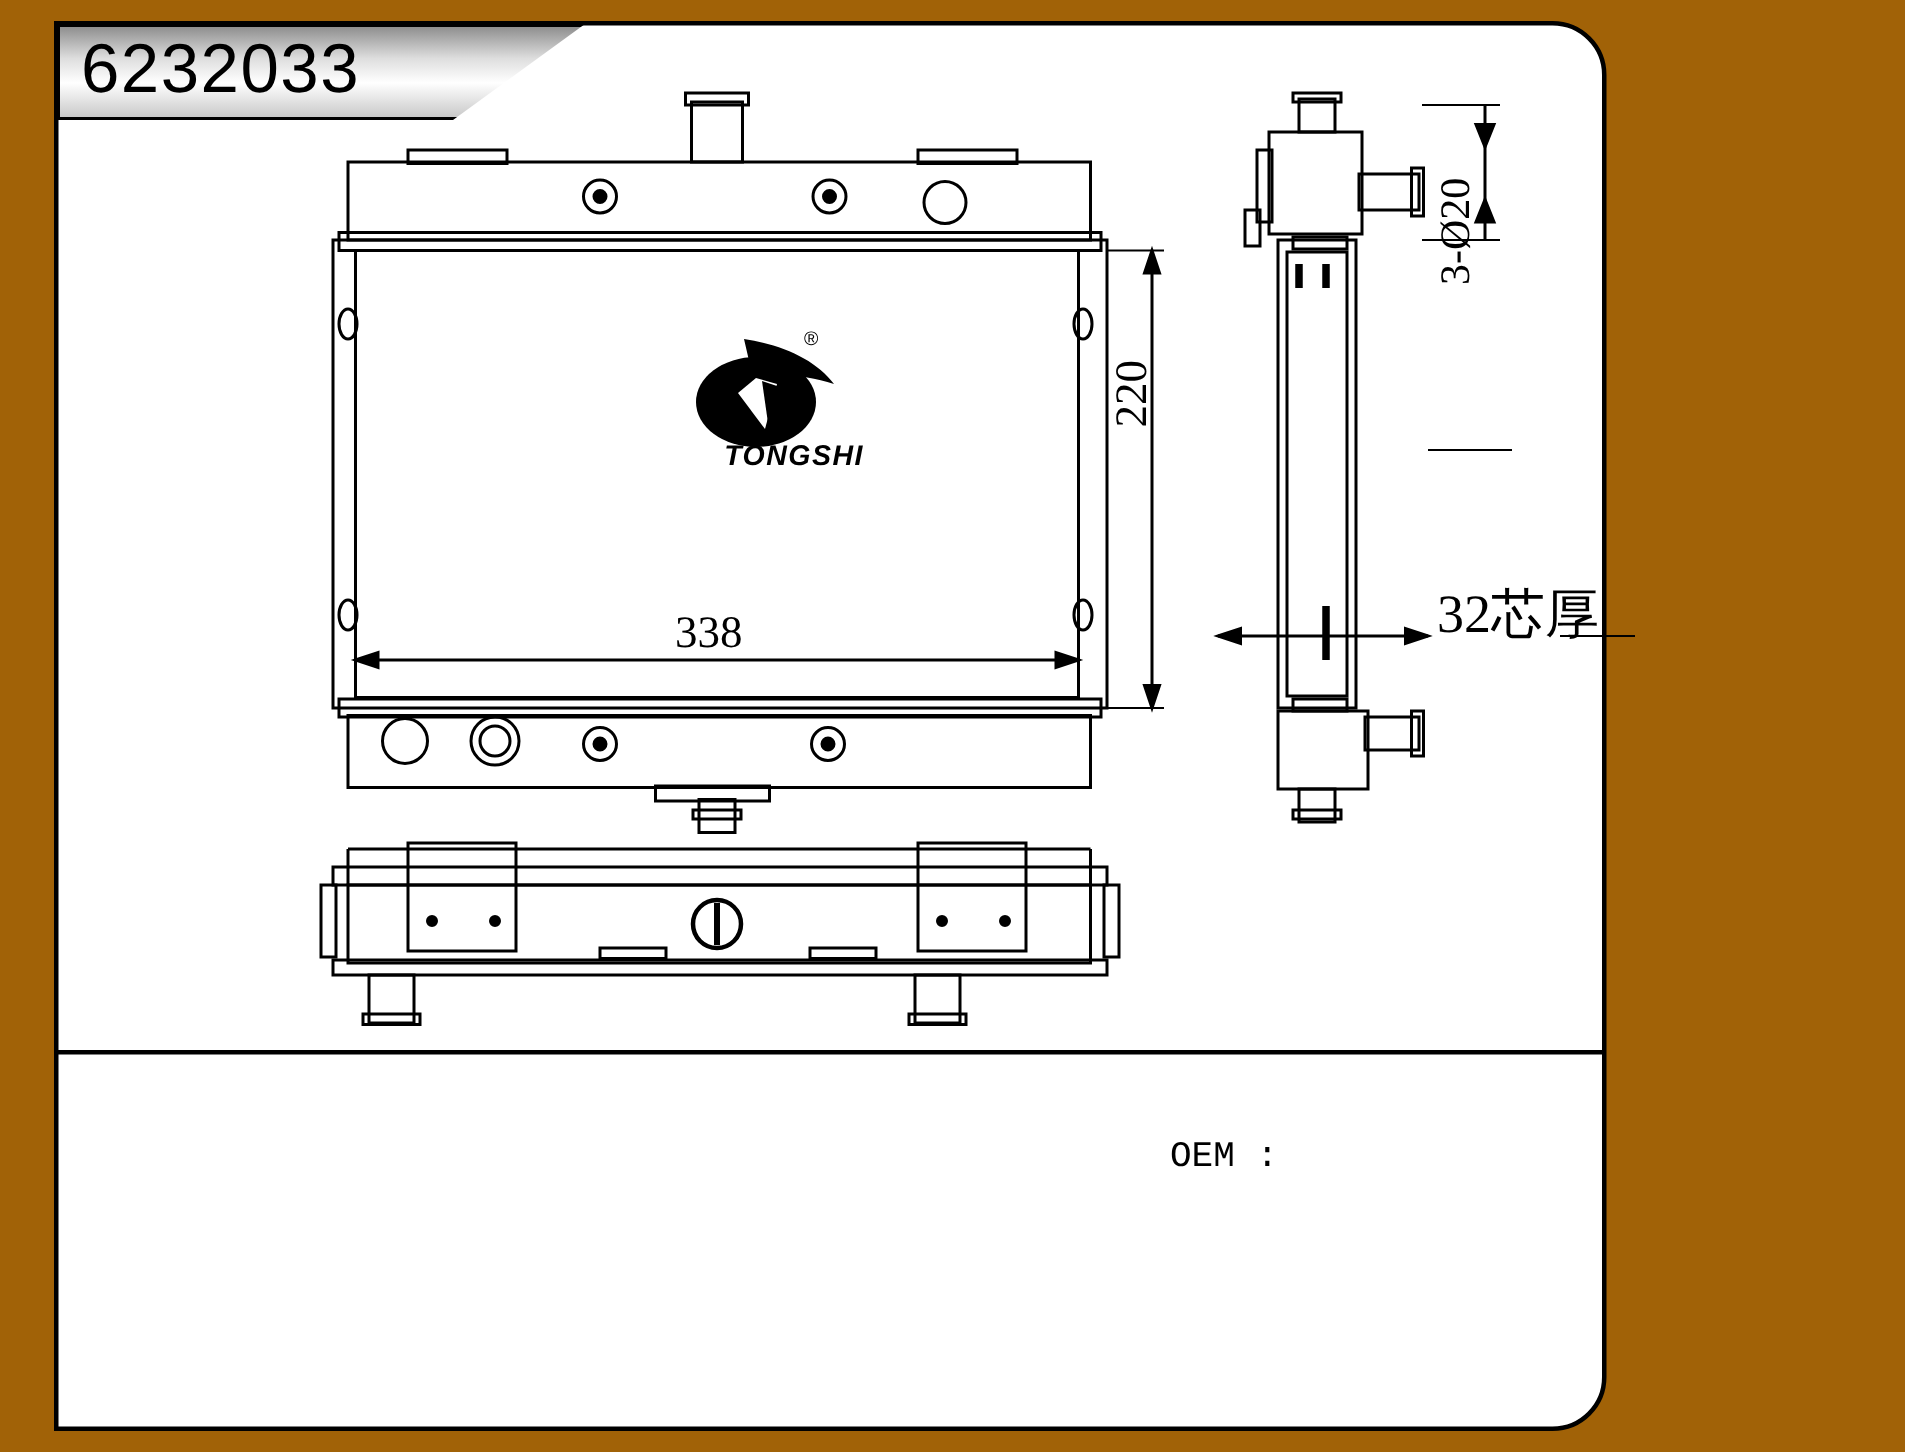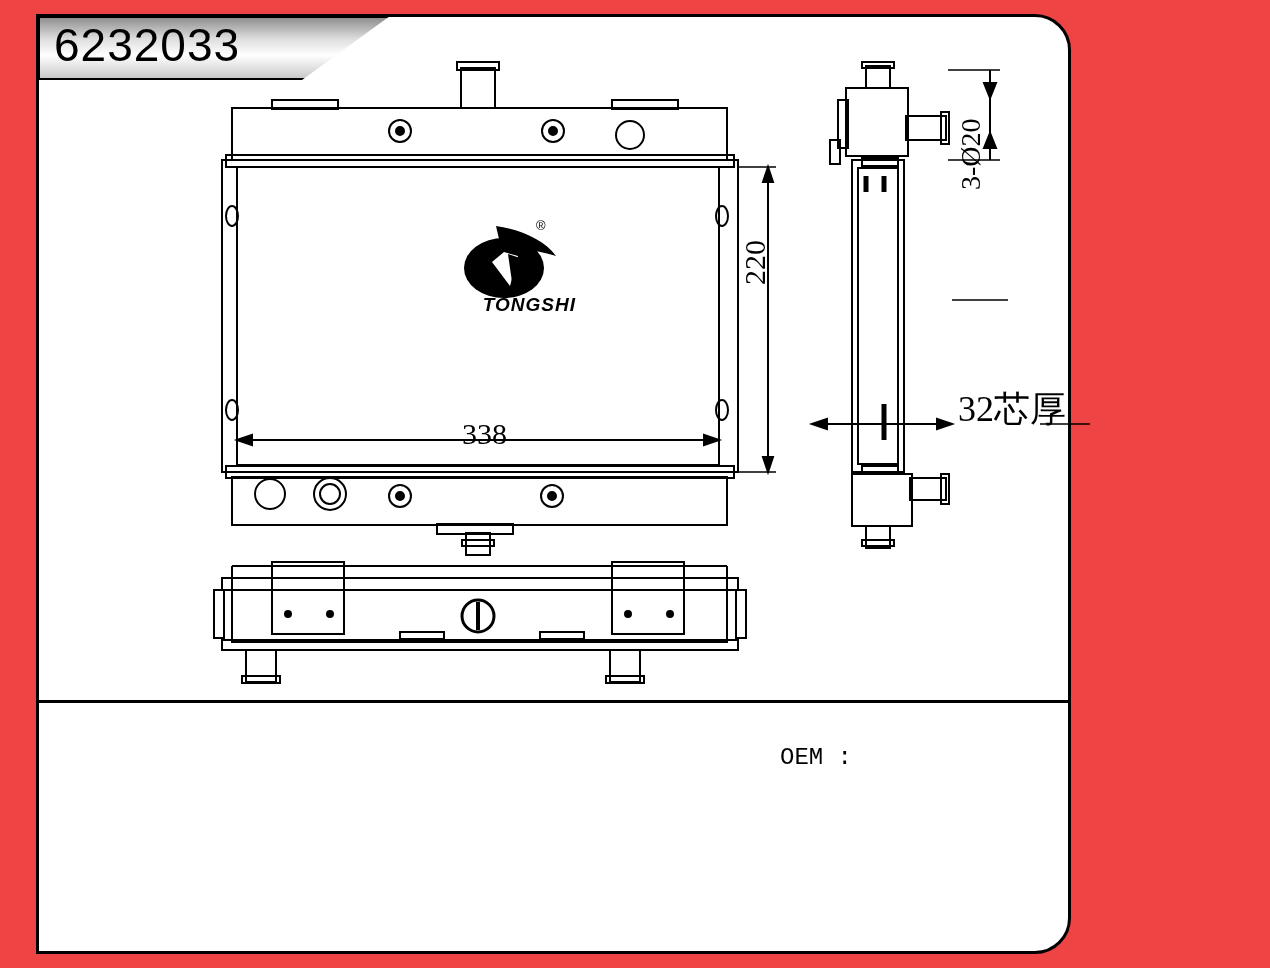--- a/index.html
+++ b/index.html
@@ -1,17 +1,17 @@
 <!DOCTYPE html>
 <html><head>
 <meta charset="utf-8">
 <style>
   html,body{margin:0;padding:0;background:#ffffff;}
   body{width:1270px;height:968px;font-family:"Liberation Sans",sans-serif;overflow:hidden;}
-  #sheet{position:relative;width:1270px;height:968px;background:#ef4444;}
+  #sheet{position:relative;width:1270px;height:968px;background:#a16207;}
 
   .frame{
     position:absolute;left:36px;top:14px;width:1035px;height:940px;
     border:3px solid #000;border-radius:0 36px 36px 0;
     box-sizing:border-box;background:#fff;
   }
   
   .banner{
     position:absolute;left:38px;top:16px;width:352px;height:64px;
     background:linear-gradient(180deg,#8f8f8f 0%,#dedede 35%,#ffffff 62%,#c9c9c9 100%);
@@ -33,28 +33,28 @@
 
   
   .specs{position:absolute;left:100px;top:730px;z-index:6;}
   .specline{
     font-family:"Liberation Mono","DejaVu Sans Mono",monospace;
     font-size:25px;line-height:41px;color:#000;white-space:pre;
   }
   .specs-right{position:absolute;left:780px;top:738px;z-index:6;}
   .specline-r{
     font-family:"Liberation Mono","DejaVu Sans Mono",monospace;
-    font-size:24px;line-height:40px;color:#000;white-space:pre;
+    font-size:24px;line-height:40px;color:#000;white-space:pre;margin-top:14px;
   }
 
   .dimlabel{
     position:absolute;font-family:"Liberation Serif","DejaVu Serif",serif;
     font-size:30px;color:#000;z-index:6;
   }
-  #dim-width{left:462px;top:405px;margin-top:12px;}
+  #dim-width{left:450px;top:405px;}
   #dim-height{left:738px;top:285px;transform:rotate(-90deg);transform-origin:left top;}
   #dim-holes{left:955px;top:190px;transform:rotate(-90deg);transform-origin:left top;font-size:28px;}
   #dim-core{left:958px;top:385px;font-size:36px;}
 
   
   .logo{position:absolute;left:452px;top:212px;width:120px;height:100px;z-index:6;}
   .logo-text{
     position:absolute;left:450px;top:294px;width:126px;text-align:right;
     font-family:"Liberation Sans",sans-serif;font-weight:bold;font-size:19px;
     letter-spacing:1px;color:#000;z-index:6;font-style:italic;

